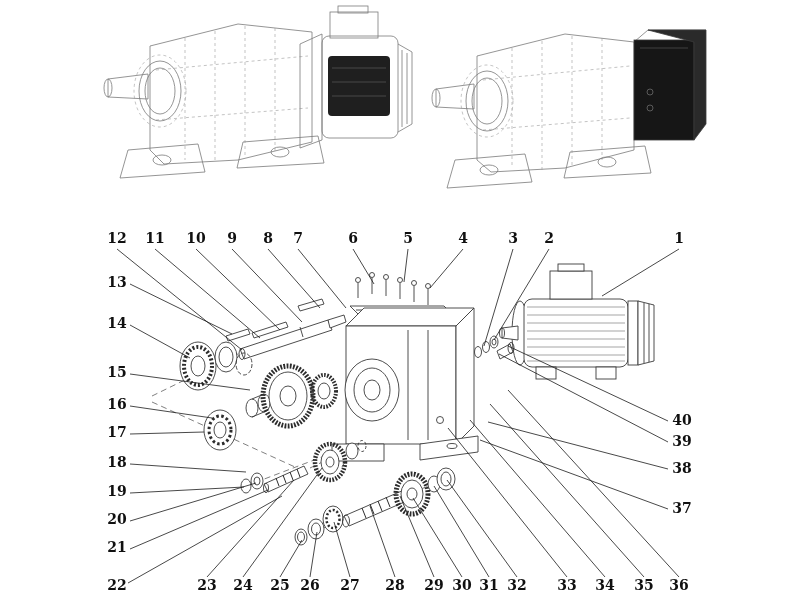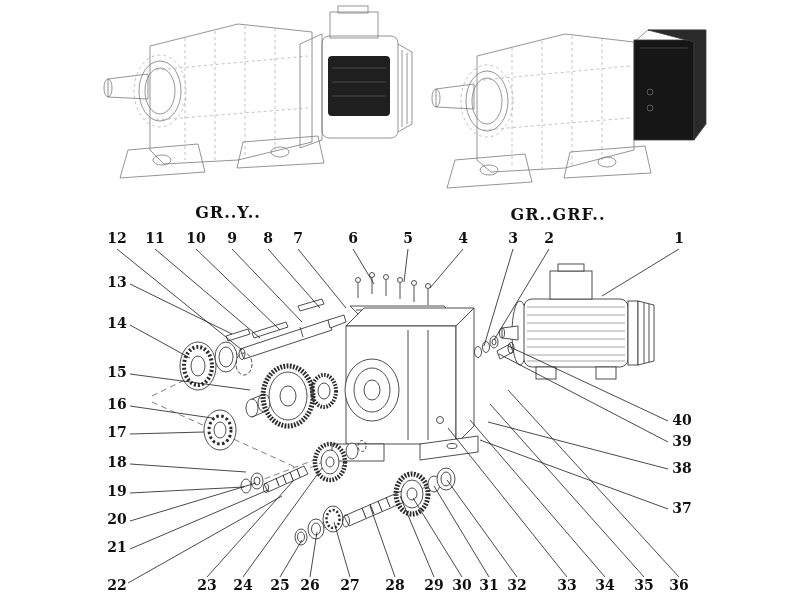--- a/index.html
+++ b/index.html
@@ -311,16 +311,14 @@
         <text x="682" y="513" class="callout">37</text>
         <line x1="668" y1="469" x2="488" y2="422" stroke="#1a1a1a" stroke-width="0.8"></line>
         <text x="682" y="473" class="callout">38</text>
         <line x1="668" y1="442" x2="499" y2="354" stroke="#1a1a1a" stroke-width="0.8"></line>
         <text x="682" y="446" class="callout">39</text>
         <line x1="668" y1="421" x2="508" y2="346" stroke="#1a1a1a" stroke-width="0.8"></line>
         <text x="682" y="425" class="callout">40</text>
       </g>
 </svg>
 
-<div class="variant-label" id="label-left">GR..Y..</div>
-<div class="variant-label" id="label-right">GR..GRF..</div>
 
 </div>
 
 </body></html>

